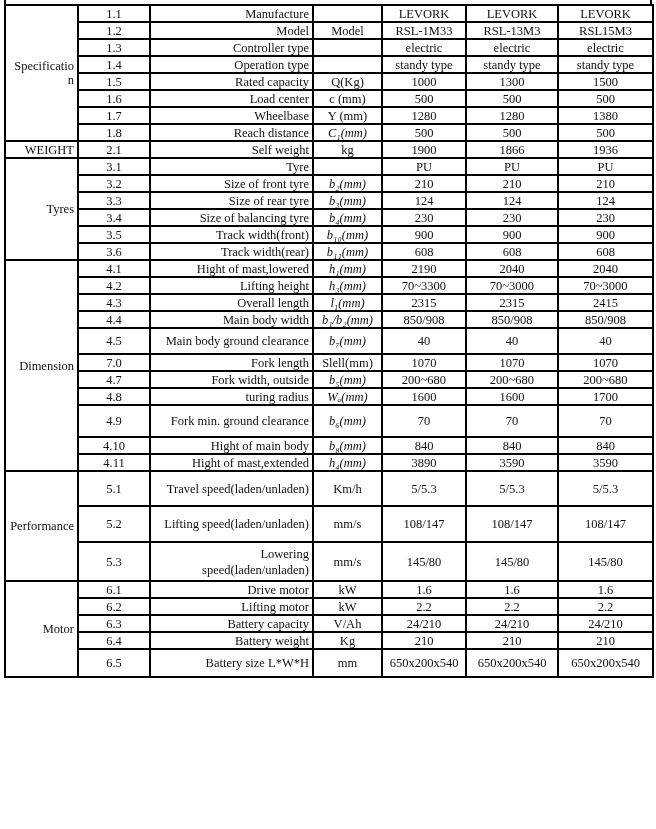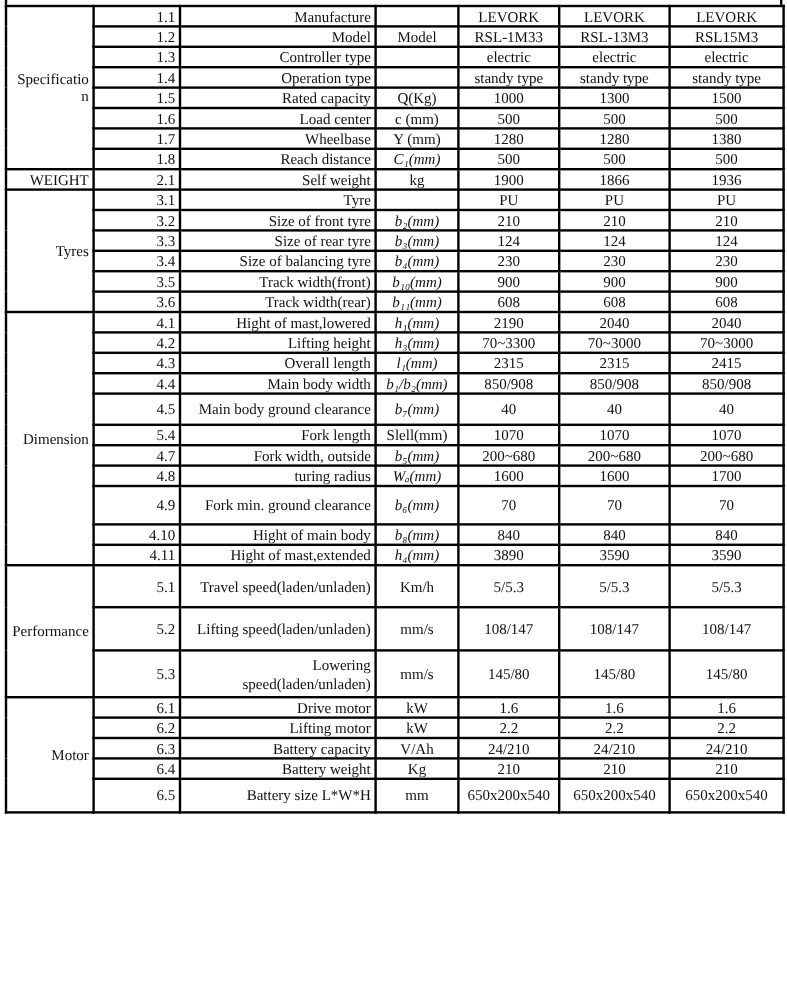--- a/index.html
+++ b/index.html
@@ -3,21 +3,21 @@
 <meta charset="utf-8">
 <style>
   html, body { margin: 0; padding: 0; background: #ffffff; }
   body { width: 656px; height: 829px; position: relative; overflow: hidden;
          font-family: "Liberation Serif", "DejaVu Serif", serif; color: #111; }
   table.spec { position: absolute; left: 4px; top: 4px; border-collapse: collapse;
                table-layout: fixed; width: 648px; font-size: 12.5px; }
   table.spec td { border: 2px solid #000; padding: 0 3px; line-height: 14px;
                   vertical-align: middle; overflow: hidden; white-space: nowrap; }
   td.grp { text-align: right; white-space: normal !important; line-height: 20px; }
-  td.no { text-align: right; }
+  td.no { text-align: center; }
   td.item { text-align: right; white-space: normal !important; }
   td.unit { text-align: center; }
   td.unit .ital { font-style: italic; }
   td.val { text-align: center; }
   .h21 { height: 17px; }
   .h30 { height: 26px; }
   .h36 { height: 32px; padding-left: 38px; }
   .h39 { height: 35px; }
   .h40 { height: 36px; }
   .h43 { height: 39px; }
@@ -203,21 +203,21 @@
     </tr>
     <tr class="h30">
       <td class="no">4.5</td>
       <td class="item">Main body ground clearance</td>
       <td class="unit"><span class="ital">b₇(mm)</span></td>
       <td class="val">40</td>
       <td class="val">40</td>
       <td class="val">40</td>
     </tr>
     <tr class="h21">
-      <td class="no">5.4</td>
+      <td class="no">7.0</td>
       <td class="item">Fork length</td>
       <td class="unit">Slell(mm)</td>
       <td class="val">1070</td>
       <td class="val">1070</td>
       <td class="val">1070</td>
     </tr>
     <tr class="h21">
       <td class="no">4.7</td>
       <td class="item">Fork width, outside</td>
       <td class="unit"><span class="ital">b₅(mm)</span></td>

